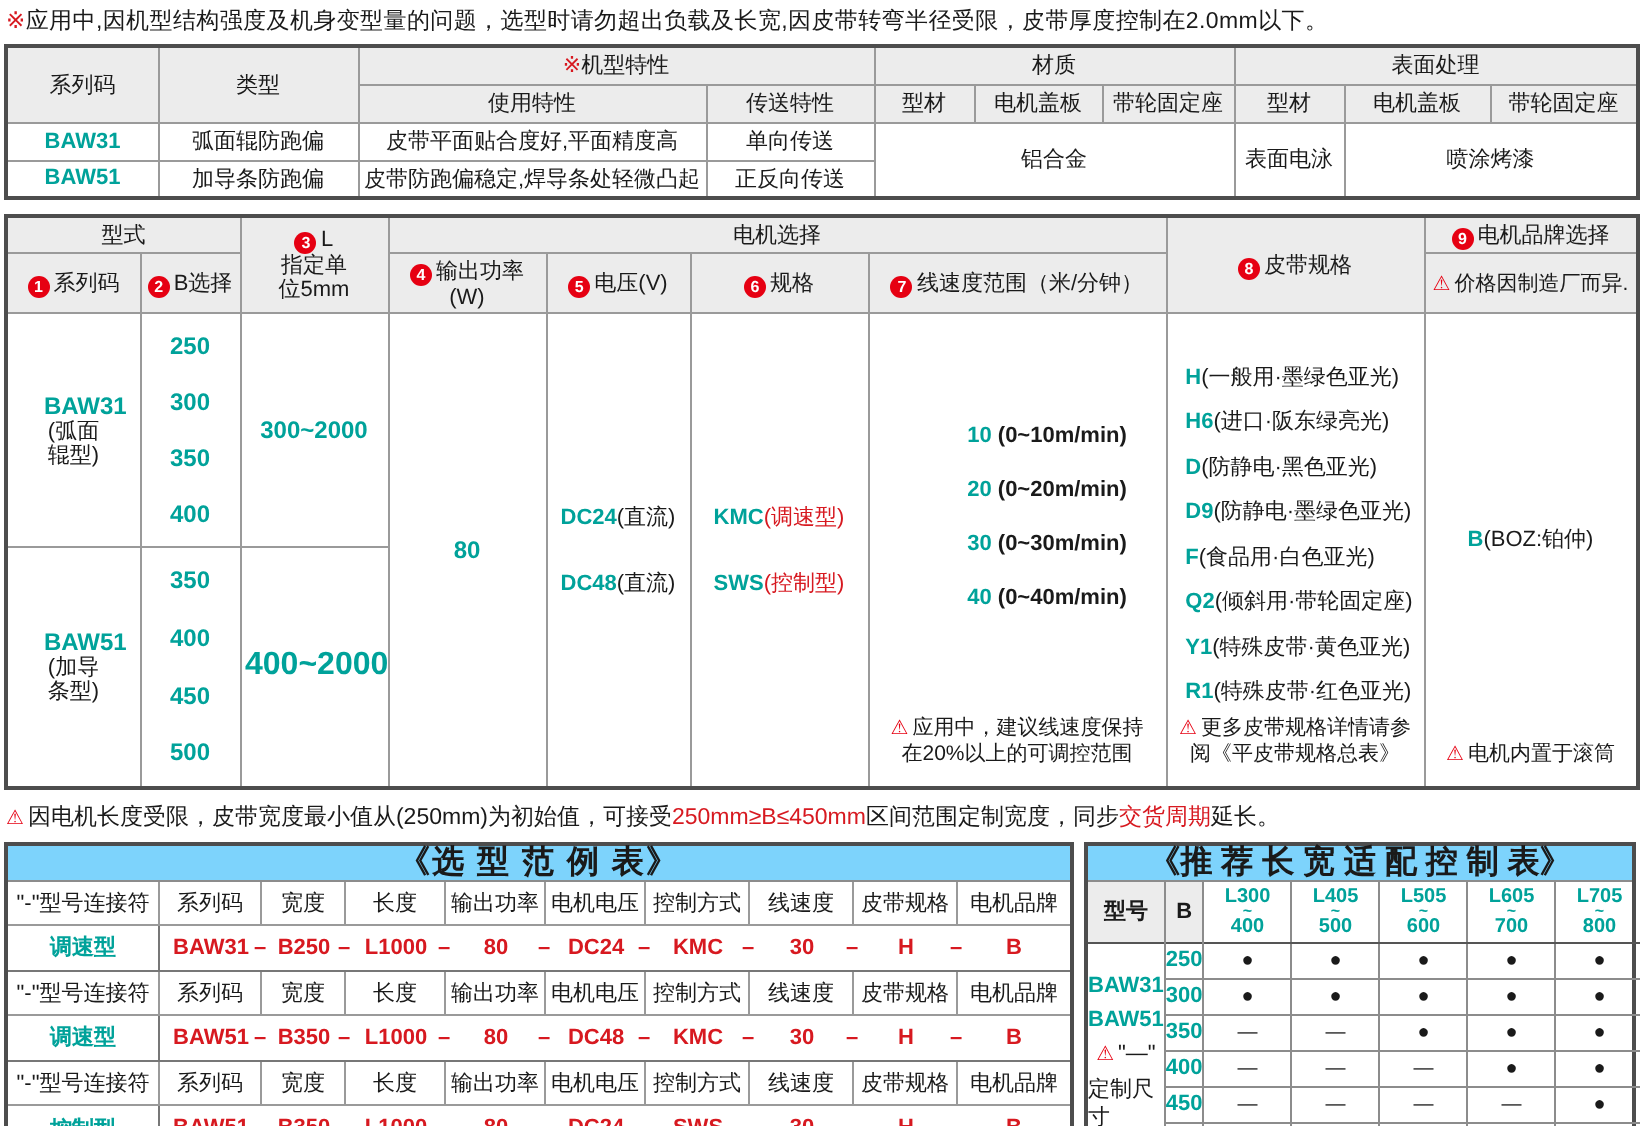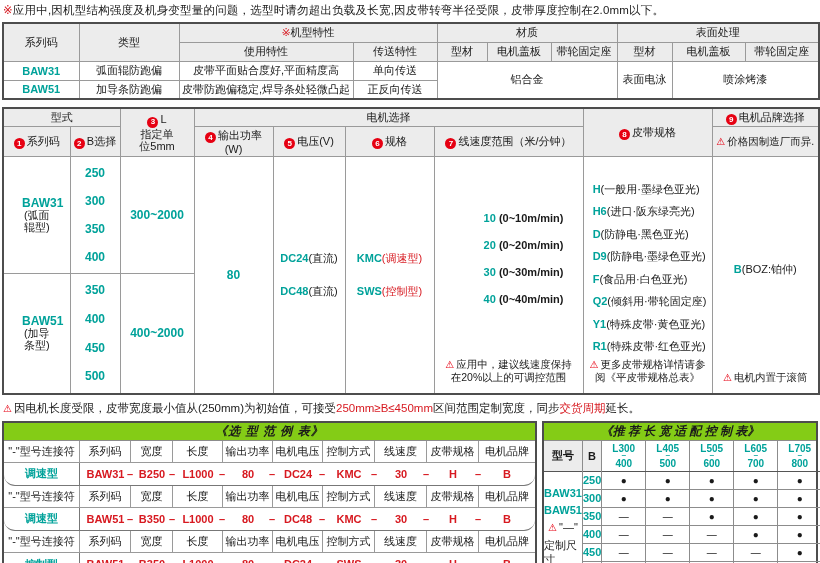--- a/index.html
+++ b/index.html
@@ -41,28 +41,28 @@
   .speed-list { margin-top:52px; display:flex; flex-direction:column; gap:15px; align-items:flex-start; }
   .belt-list { margin-top:21px; display:flex; flex-direction:column; gap:6px; align-items:flex-start; line-height:16.5px; }
   .cell-note { margin-top:auto; margin-bottom:6px; font-size:10.5px; line-height:13px; }
   .brand-val { margin-top:102px; }
   table.model td { background:#fff; }
   
   .width-note { margin:6px 2px 5px 3px; font-size:11.5px; }
   
   .bottom { display:flex; margin:0 2px; gap:5px; align-items:stretch; }
   .panel { border:2px solid #4d4d4d; background:#fff; }
-  .band { background:#84cc16; border-bottom:1px solid #8c8c8c; height:18px;
-          display:flex; align-items:center; justify-content:center; font-weight:bold; font-size:12px; letter-spacing:1px;font-style:italic; }
+  .band { background:#7dd3fc; border-bottom:1px solid #8c8c8c; height:18px;
+          display:flex; align-items:center; justify-content:center; font-weight:bold; font-size:16px; letter-spacing:1px; }
   
   .ex { width:535px; }
   .ex-row { display:flex; border-bottom:1px solid #777; }
   .ex-row:last-child { border-bottom:none; }
   .ex-hrow { height:22px; }
-  .ex-vrow { height:23px;border-radius:11px; }
+  .ex-vrow { height:23px; }
   .ex-cell { display:flex; align-items:center; justify-content:center; border-right:1px solid #9a9a9a; }
   .ex-cell:last-child { border-right:none; }
   .ex-type { width:76px; border-right:1px solid #777; display:flex; align-items:center; justify-content:center; }
   .ex-vals { flex:1; display:flex; }
   .ex-vcell { position:relative; display:flex; align-items:center; justify-content:center; font-weight:bold; }
   .ex-dash { position:absolute; left:-4px; color:#d71920; font-weight:bold; }
   .w0{width:76px}.w1{width:51px}.w2{width:42px}.w3{width:50px}.w4{width:50px}
   .w5{width:50px}.w6{width:52px}.w7{width:52px}.w8{width:52px}.w9{width:56px}
   
   .ad { width:276px; display:flex; flex-direction:column; }
@@ -252,21 +252,21 @@
       <span>(加导条型)</span></div>
     </td>
     <td>
       <div class="vlist teal" style="font-size:12px; height:115px;">
         <span>350</span>
         <span>400</span>
         <span>450</span>
         <span>500</span>
       </div>
     </td>
-    <td class="teal" style="font-size:12px">400~2000</td>
+    <td class="teal" style="font-size:16px">400~2000</td>
   </tr>
 </tbody>
   </table>
 
 <div class="width-note">
   <span class="warn">⚠</span><span>因电机长度受限，皮带宽度最小值从(250mm)为初始值，可接受</span><span class="red">250mm≥B≤450mm</span><span>区间范围定制宽度，同步</span><span class="red">交货周期</span><span>延长。</span>
 </div>
 
 <div class="bottom">
 

